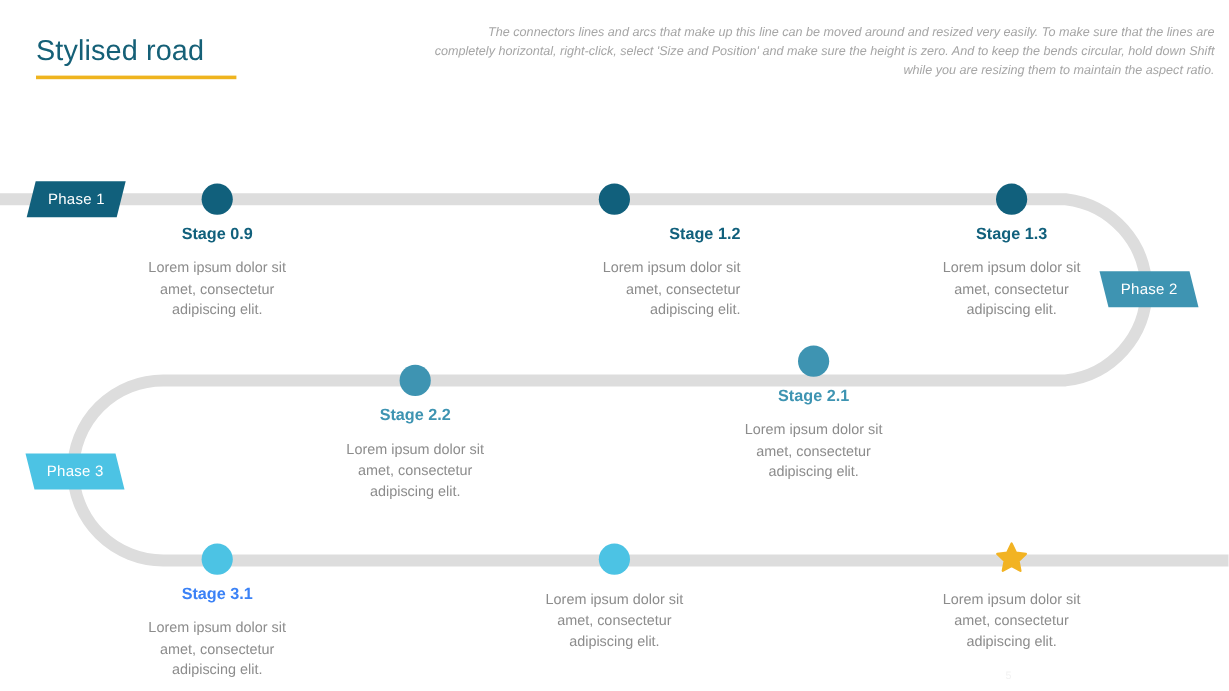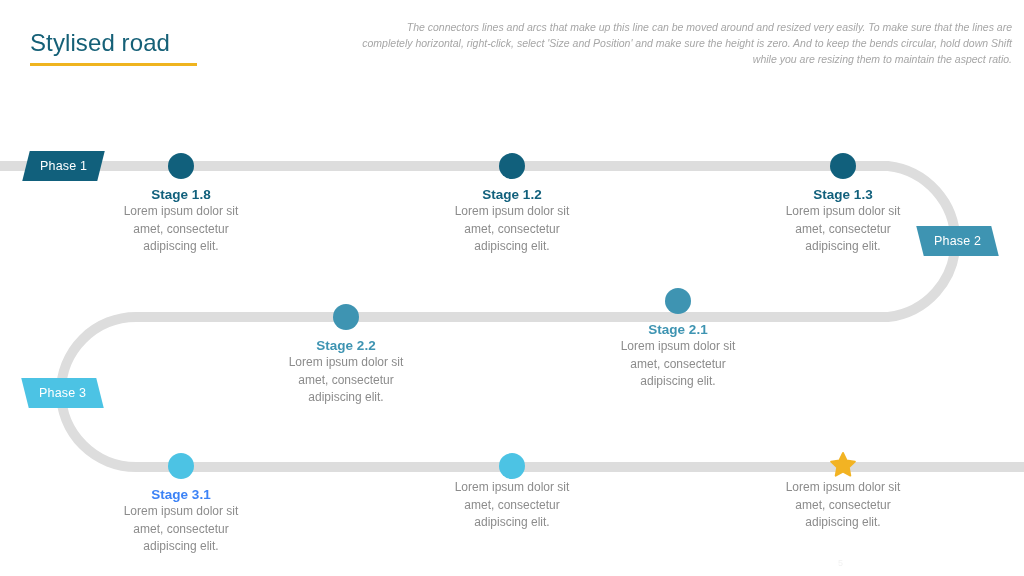--- a/index.html
+++ b/index.html
@@ -97,21 +97,21 @@
     border-radius: 50%;
     margin: 0 auto;
   }
   .stage-title {
     margin-top: 7px;
     font-size: 13.5px;
     font-weight: bold;
     line-height: 17px;
   }
   .stage-desc {
-    margin-top: 0;
+    margin-top: 12px;
     font-size: 12px;
     line-height: 17.5px;
     color: #8c8c8c;
     white-space: pre-line;
   }
 
   
   .tier-1 .stage-dot  { background: #11607C; }
   .tier-1 .stage-title{ color: #11607C; }
   .tier-2 .stage-dot  { background: #3E94B2; }
@@ -162,27 +162,27 @@
   <div class="phase-banner phase-skew-right" id="phase-2">
     <span class="phase-label-unskew-r">Phase 2</span>
   </div>
 
   <div class="phase-banner phase-skew-right" id="phase-3">
     <span class="phase-label-unskew-r">Phase 3</span>
   </div>
 
   <div class="stage tier-1" style="left:76px; top:153px;">
     <div class="stage-dot"></div>
-    <div class="stage-title">Stage 1.8</div>
-    <div class="stage-desc">Lorem ipsum dolor sit
-amet, consectetur
-adipiscing elit.</div>
-  </div>
-
-  <div class="stage tier-1" style="left:407px; top:153px;">
+    <div class="stage-title">Stage 0.9</div>
+    <div class="stage-desc">Lorem ipsum dolor sit
+amet, consectetur
+adipiscing elit.</div>
+  </div>
+
+  <div class="stage tier-1" style="left:407px; top:153px;text-align:right;">
     <div class="stage-dot"></div>
     <div class="stage-title">Stage 1.2</div>
     <div class="stage-desc">Lorem ipsum dolor sit
 amet, consectetur
 adipiscing elit.</div>
   </div>
 
   <div class="stage tier-1" style="left:738px; top:153px;text-align:center;">
     <div class="stage-dot"></div>
     <div class="stage-title">Stage 1.3</div>

